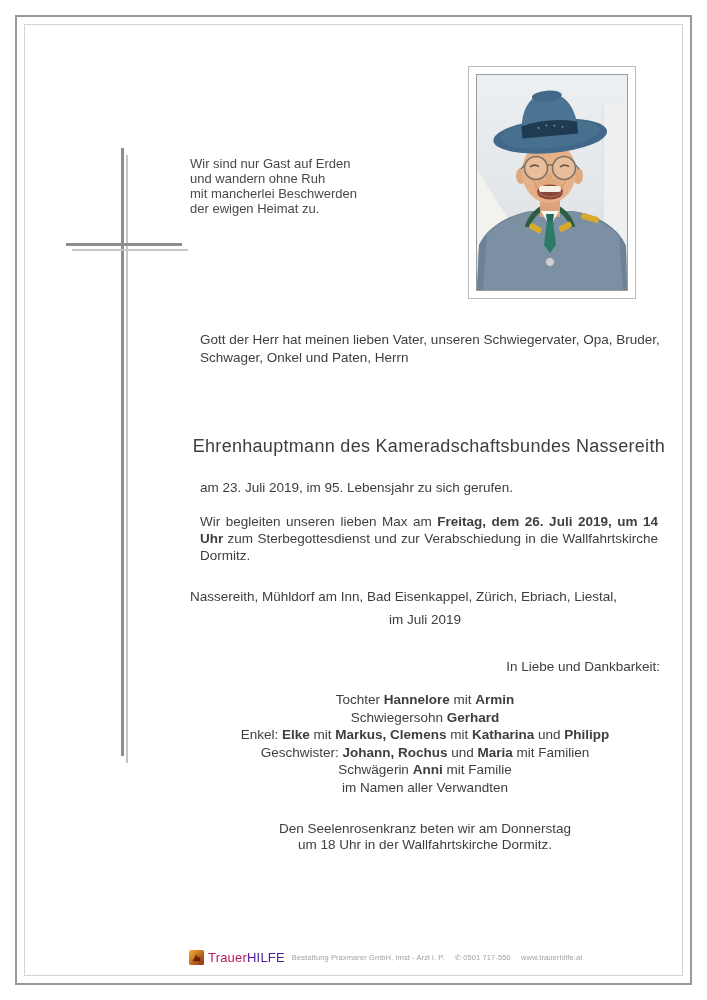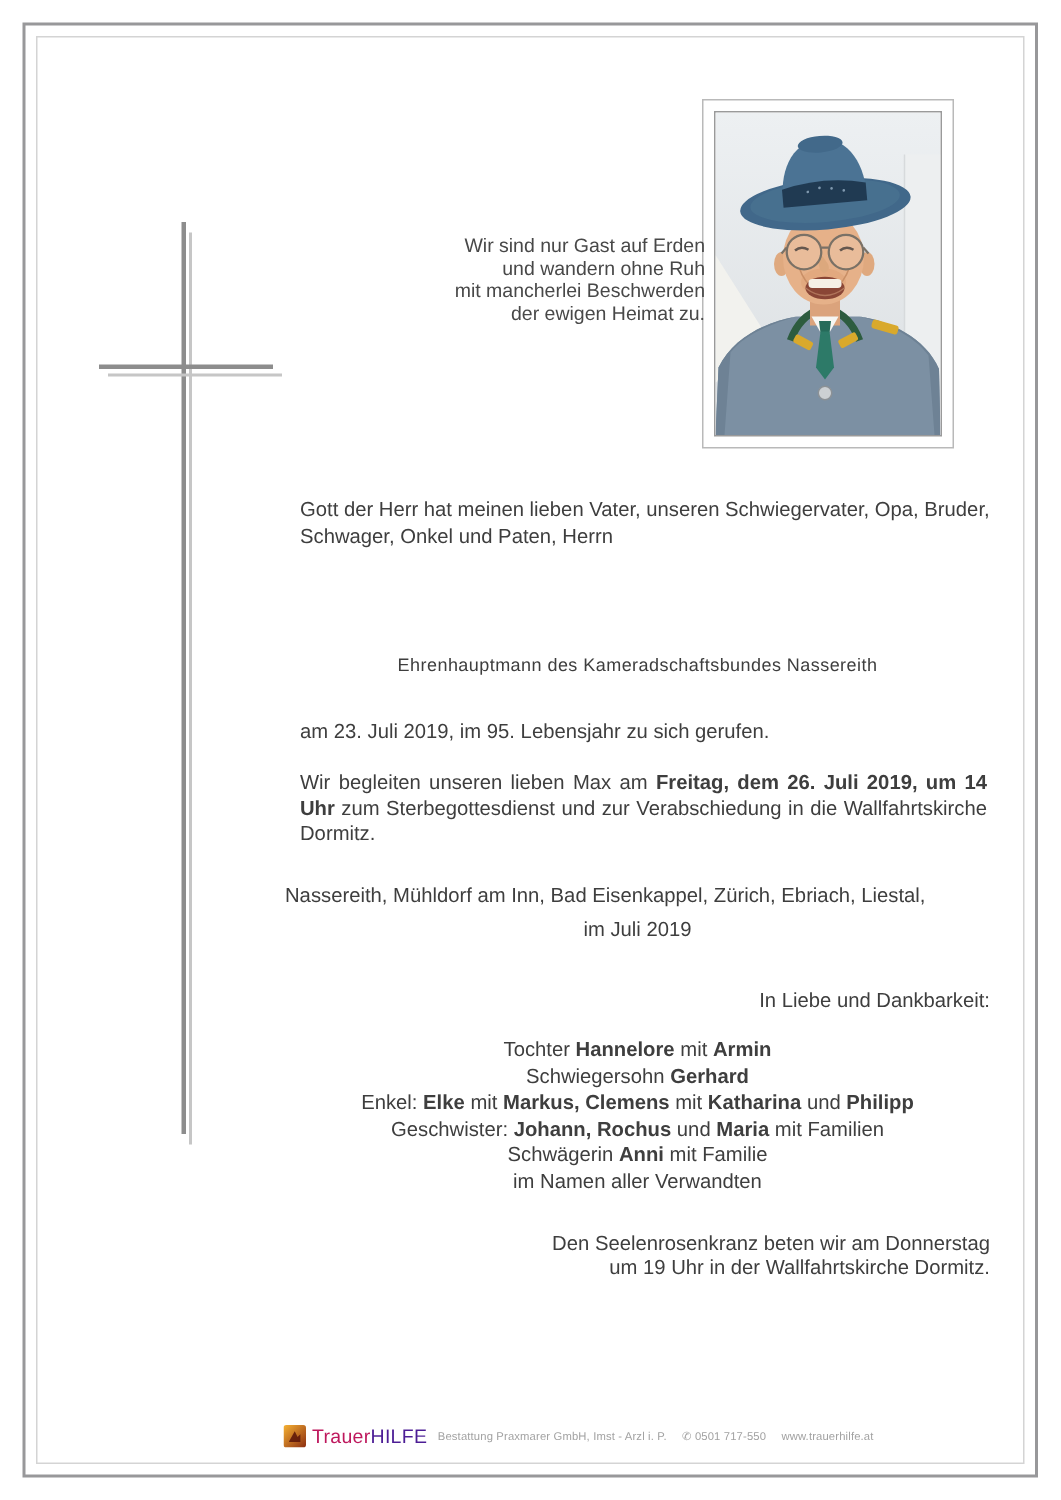--- a/index.html
+++ b/index.html
@@ -19,36 +19,36 @@
   .cross-v-light{position:absolute;left:126px;top:155px;width:2px;height:608px;background:#c6c6c6;}
   .cross-h-dark{position:absolute;left:66px;top:243px;width:116px;height:3px;background:#8d8d8d;}
   .cross-h-light{position:absolute;left:72px;top:249px;width:116px;height:2px;background:#c6c6c6;}
 
   
   .photo-frame{position:absolute;left:468px;top:66px;width:168px;height:233px;
     background:#fff;border:1px solid #b9b9b9;box-sizing:border-box;}
   .photo-inner{position:absolute;left:7px;top:7px;right:7px;bottom:7px;border:1px solid #9a9a9a;overflow:hidden;}
   .photo-inner svg{display:block;width:100%;height:100%;}
 
-  .poem{position:absolute;left:190px;top:156px;width:280px;text-align:right;
+  .poem{position:absolute;left:190px;top:156px;width:280px;text-align:left;
     font-size:13px;line-height:15px;color:#484848;}
   .intro{position:absolute;left:200px;top:331px;width:462px;font-size:13.5px;line-height:18px;}
   .name{position:absolute;left:185px;top:392px;width:480px;text-align:center;
     font-style:italic;font-size:35px;line-height:42px;color:#333;letter-spacing:0.5px;}
-  .name-sub{position:absolute;left:185px;top:436px;width:480px;text-align:center;
-    font-size:12px;letter-spacing:0.3px;color:#3e3e3e;}
+  .name-sub{position:absolute;left:185px;top:436px;width:480px;text-align:right;
+    font-size:18px;letter-spacing:0.3px;color:#3e3e3e;}
   .death-line{position:absolute;left:200px;top:480px;width:462px;font-size:13.5px;}
   .funeral{position:absolute;left:200px;top:513px;width:458px;font-size:13.5px;line-height:17px;text-align:justify;}
   .b{font-weight:bold;text-align:center;}
   .places{position:absolute;left:190px;top:589px;width:470px;text-align:left;font-size:13.5px;}
   .date-line{position:absolute;left:190px;top:612px;width:470px;text-align:center;font-size:13.5px;}
   .gratitude{position:absolute;left:190px;top:659px;width:470px;text-align:right;font-size:13.5px;}
   .family{position:absolute;left:165px;top:691px;width:520px;text-align:center;
     font-size:13.5px;line-height:17.5px;}
-  .rosary{position:absolute;left:190px;top:821px;width:470px;text-align:right;
+  .rosary{position:absolute;left:190px;top:821px;width:470px;text-align:center;
     font-size:13.5px;line-height:15.5px;}
 
   
   .footer{position:absolute;left:189px;top:950px;display:flex;align-items:center;}
   .logo-sq{width:15px;height:15px;display:inline-block;margin-right:4px;}
   .logo-sq svg{display:block;width:100%;height:100%;}
   .brand{font-size:13px;letter-spacing:0.2px;white-space:nowrap;}
   .brand .g{color:#be185d;}
   .brand .o{color:#4c1d95;}
   .finfo{font-size:7.5px;color:#a2a2a2;margin-left:7px;white-space:nowrap;letter-spacing:0.1px;}
@@ -166,21 +166,21 @@
     <div><span>Tochter </span><span class="b">Hannelore</span><span> mit </span><span class="b">Armin</span></div>
     <div><span>Schwiegersohn </span><span class="b">Gerhard</span></div>
     <div><span>Enkel: </span><span class="b">Elke</span><span> mit </span><span class="b">Markus, Clemens</span><span> mit </span><span class="b">Katharina</span><span> und </span><span class="b">Philipp</span></div>
     <div><span>Geschwister: </span><span class="b">Johann, Rochus</span><span> und </span><span class="b">Maria</span><span> mit Familien</span></div>
     <div><span>Schwägerin </span><span class="b">Anni</span><span> mit Familie</span></div>
     <div><span>im Namen aller Verwandten</span></div>
   </div>
 
   <div class="rosary">
     <div>Den Seelenrosenkranz beten wir am Donnerstag</div>
-    <div>um 19 Uhr in der Wallfahrtskirche Dormitz.</div>
+    <div>um 18 Uhr in der Wallfahrtskirche Dormitz.</div>
   </div>
 
   <div class="footer">
     <span class="logo-sq">
       <svg viewBox="0 0 16 16">
         <defs>
           <linearGradient id="lg" x1="0" y1="0" x2="1" y2="1">
             <stop offset="0" stop-color="#f6b233"></stop>
             <stop offset="1" stop-color="#8c2d10"></stop>
           </linearGradient>

